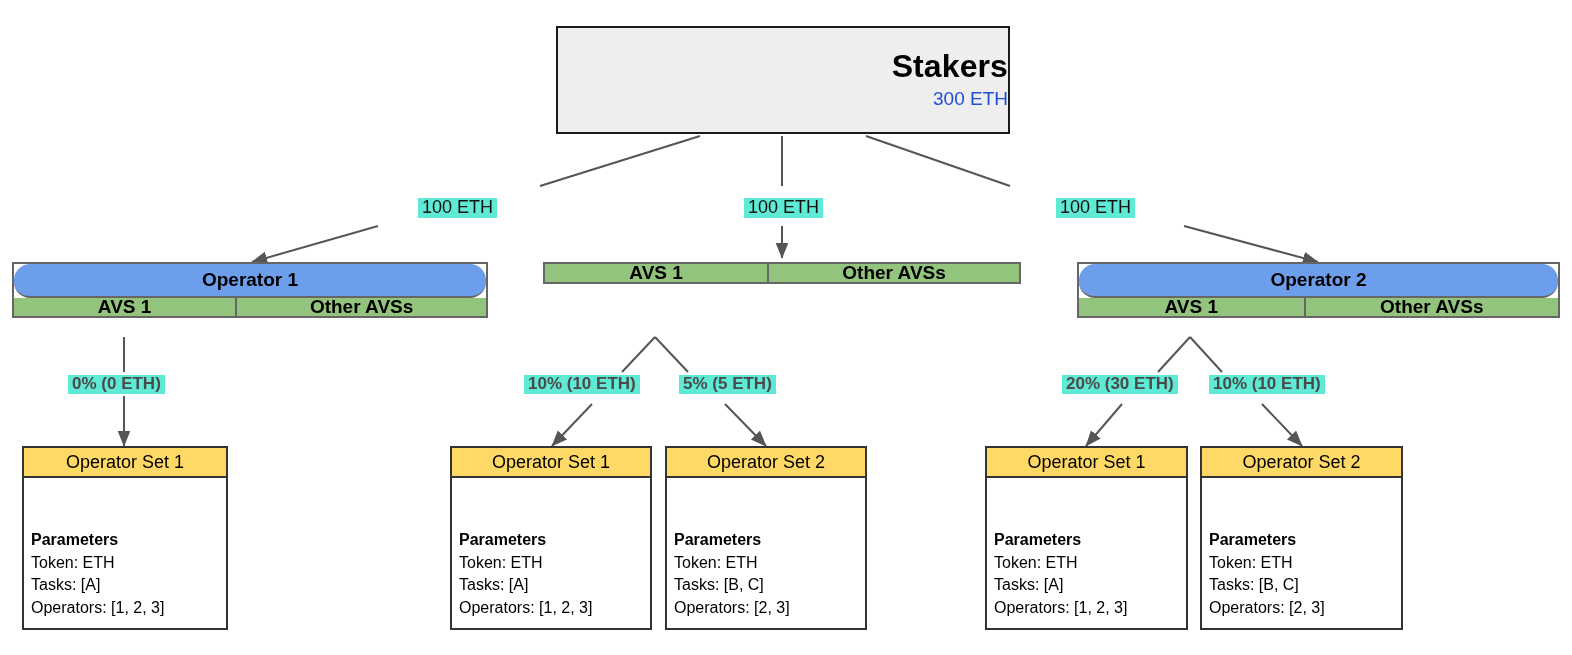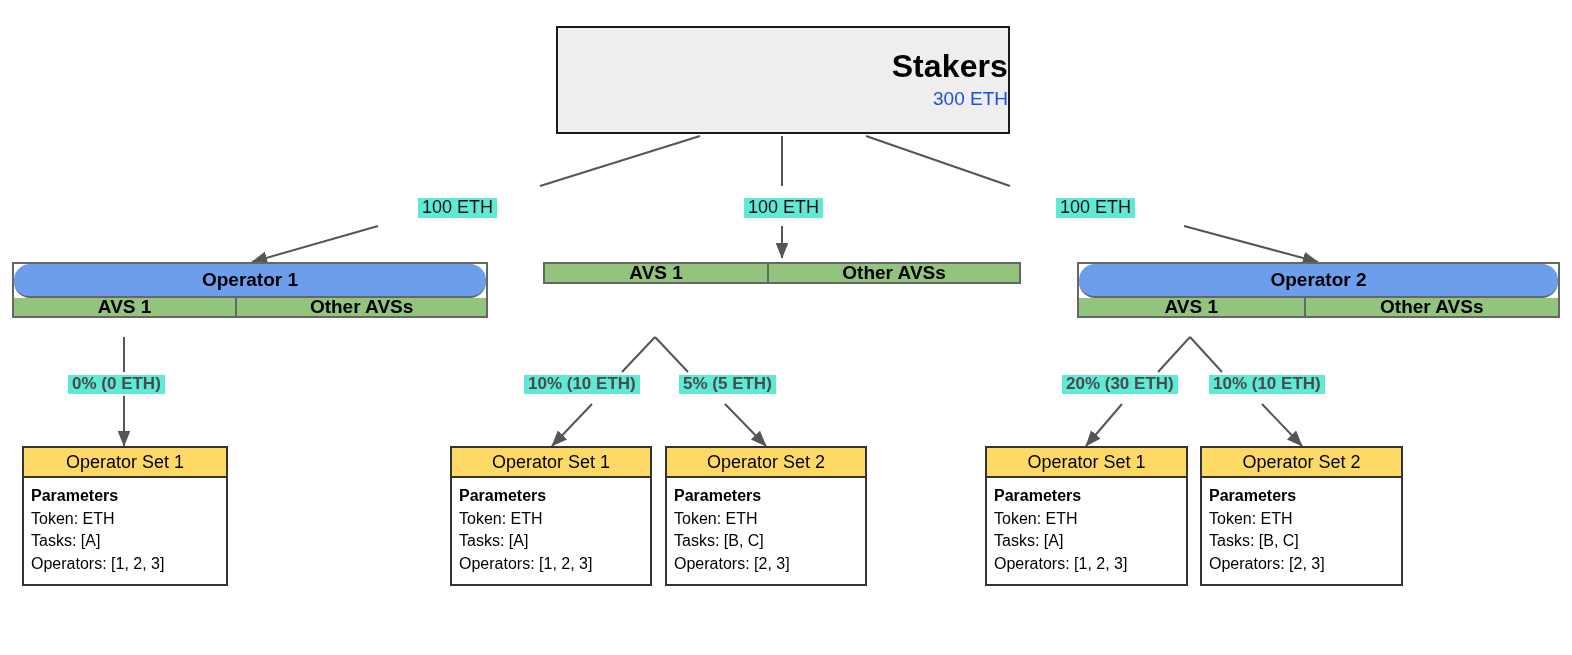--- a/index.html
+++ b/index.html
@@ -117,20 +117,21 @@
     border-top: none;
     box-sizing: border-box;
     padding: 7px 7px 8px 7px;
     font-size: 16px;
     color: #000000;
     line-height: 1.42;
   }
   .opset-body .param-title {
     font-weight: bold;
     display: block;
+    margin-top: 44px;
   }
   .opset-body .param-line {
     display: block;
     white-space: nowrap;
   }
 
   
   .edge-label {
     position: absolute;
     font-size: 18px;

